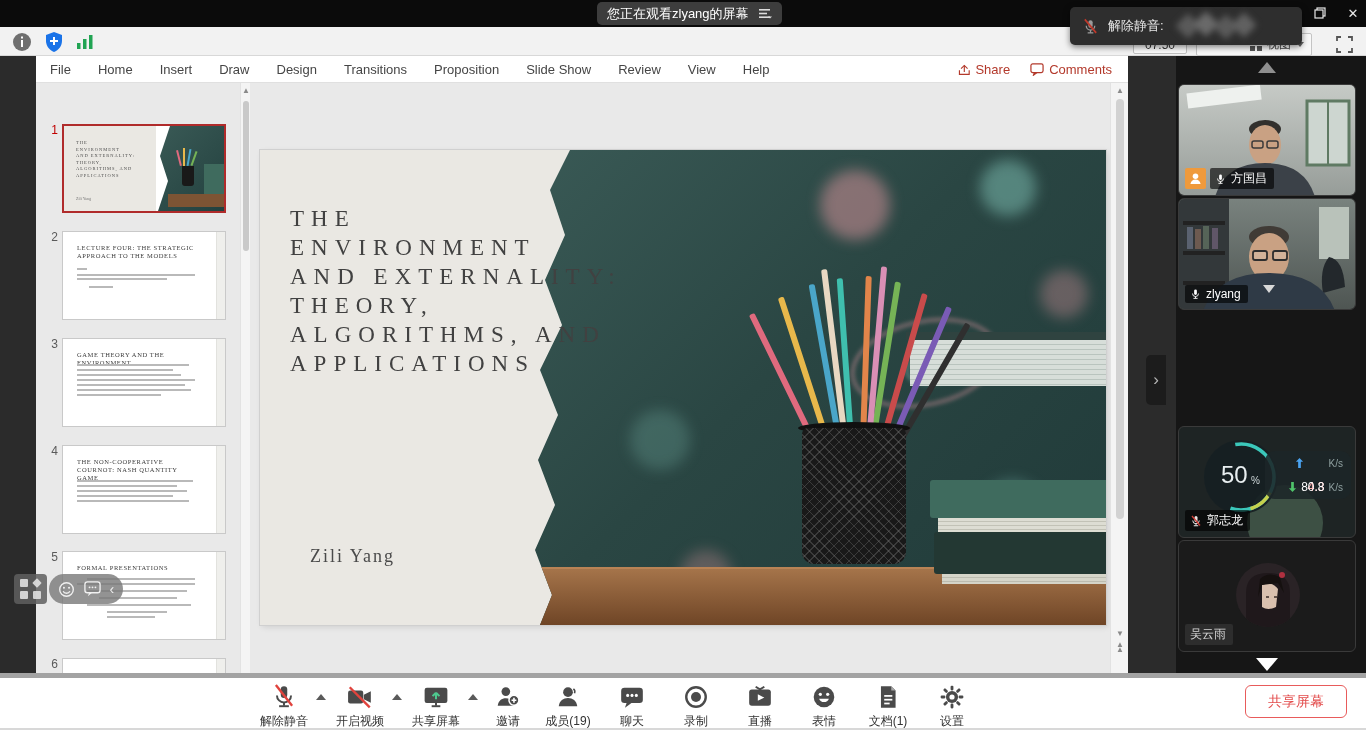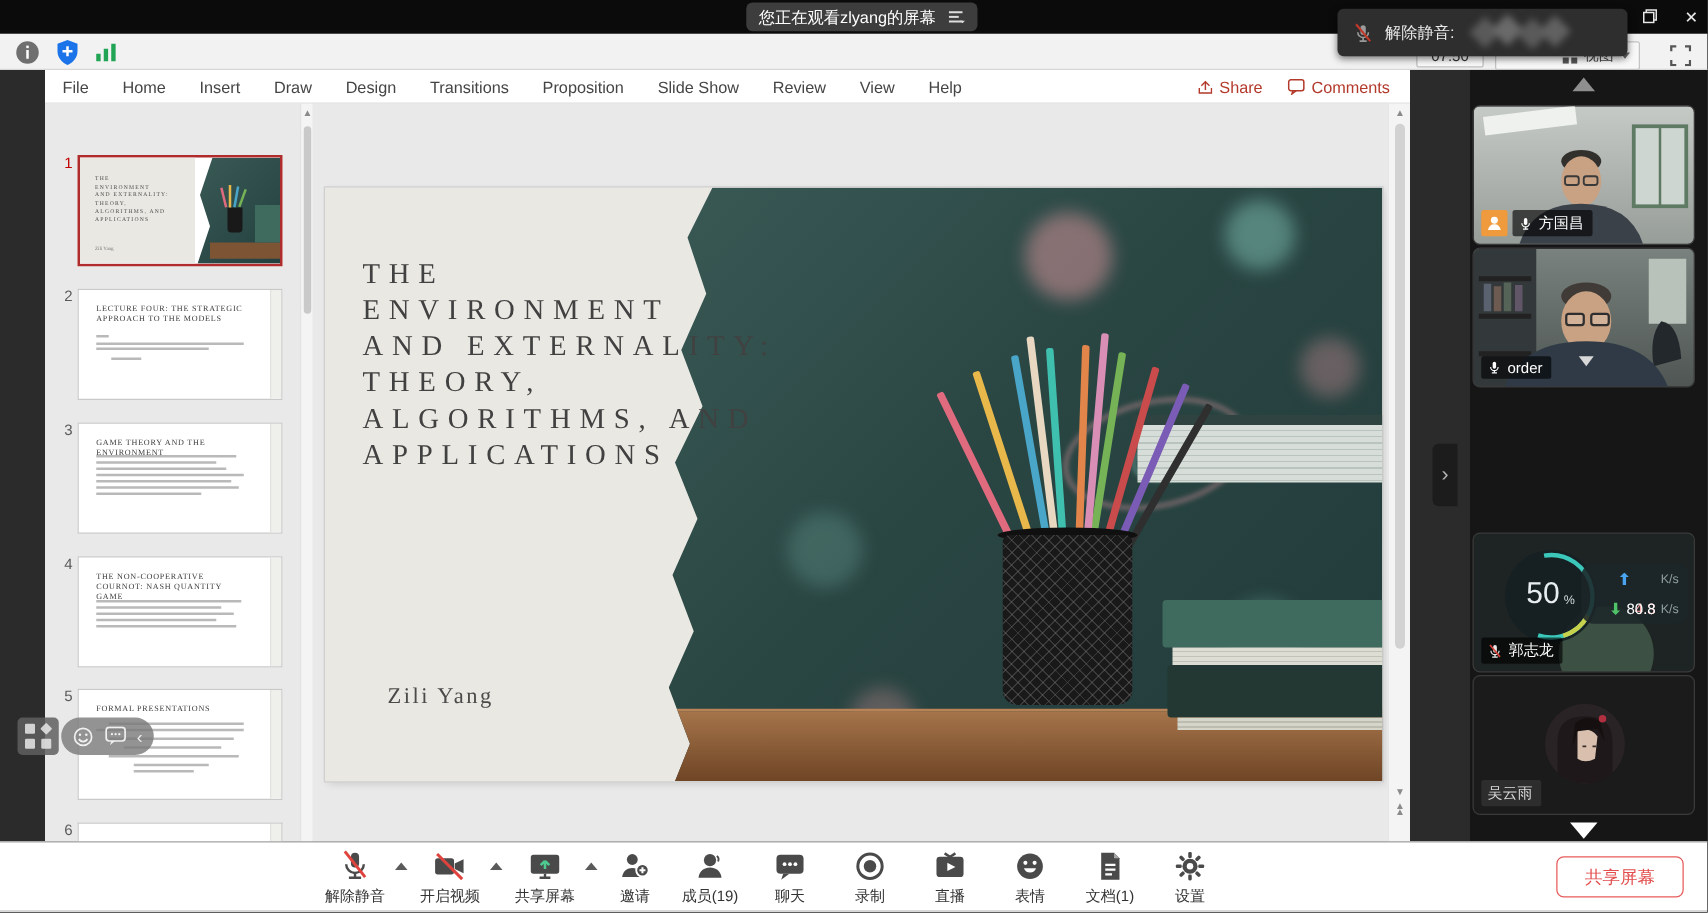--- a/index.html
+++ b/index.html
@@ -103,21 +103,21 @@
   .name-tag { position:absolute; left:6px; bottom:6px; background:rgba(0,0,0,.62); border-radius:2px;
     display:flex; align-items:center; gap:5px; padding:2px 7px 2px 5px; color:#fff; font-size:12px; z-index:5; }
   .host-badge { position:absolute; left:6px; bottom:6px; width:21px; height:21px; background:#ef9a3c; border-radius:2px;
     display:flex; align-items:center; justify-content:center; z-index:5; }
   .scroll-tri-up { left:1258px; top:62px; width:0; height:0; border-left:9px solid transparent;
     border-right:9px solid transparent; border-bottom:11px solid #8f8f8f; }
   .scroll-tri-down { left:1256px; top:658px; width:0; height:0; border-left:11px solid transparent;
     border-right:11px solid transparent; border-top:13px solid #ffffff; z-index:6; }
 
   
-  #bottombar { left:0; top:673px; width:1366px; height:55px; background:#ffffff; border-top:1px solid #a3a3a3; }
+  #bottombar { left:0; top:673px; width:1366px; height:55px; background:#ffffff; border-top:5px solid #a3a3a3; }
   #btm-edge { left:0; top:728px; width:1366px; height:2px; background:#d8d8d8; }
   #tool-row { position:absolute; left:252px; top:6px; display:flex; align-items:flex-start; }
   .tbtn { display:flex; flex-direction:column; align-items:center; gap:3px; width:64px; cursor:default; }
   .tbtn .lbl { font-size:12px; color:#333; white-space:nowrap; }
   .sub-arrow { width:0; height:0; border-left:5px solid transparent; border-right:5px solid transparent;
     border-bottom:6px solid #5a5a5a; margin:10px 2px 0 0; }
   #leave-btn { left:1245px; top:685px; width:102px; height:33px; border:1px solid #e85b5b; border-radius:6px;
     color:#e34d4d; font-size:14px; background:#fff; display:flex; align-items:center; justify-content:center; }
 
   svg { display:block; }
@@ -469,21 +469,21 @@
       <path d="M24 112q14-38 66-38t66 38z" fill="#2f3a46"></path>
       <path d="M84 86l6 8 6-8z" fill="#d8d8d8"></path>
     </svg>
     <span class="name-tag">
       <svg width="11" height="14" viewBox="0 0 24 24">
         <rect x="9" y="2" width="6" height="12" rx="3" fill="#fff"></rect>
         <path d="M5.5 11a6.5 6.5 0 0 0 13 0" fill="none" stroke="#fff" stroke-width="2"></path>
         <line x1="12" y1="17.5" x2="12" y2="21" stroke="#fff" stroke-width="2"></line>
         <line x1="7.5" y1="21.5" x2="16.5" y2="21.5" stroke="#fff" stroke-width="2"></line>
       </svg>
-      <span>order</span>
+      <span>zlyang</span>
     </span>
   </div>
 
 
   <div class="abs tile" style="top:426px;background:#1e2424;">
     <div style="position:absolute;left:68px;top:58px;width:76px;height:76px;border-radius:50%;background:#43584a;opacity:.85;"></div>
     <svg class="abs" style="left:22px;top:10px;" width="80" height="80" viewBox="0 0 80 80">
       <circle cx="40" cy="40" r="37" fill="rgba(22,32,35,.92)"></circle>
       <circle cx="40" cy="40" r="33" fill="none" stroke="#3bc7ba" stroke-width="3.5" stroke-dasharray="120 87.4" transform="rotate(-100 40 40)"></circle>
       <circle cx="40" cy="40" r="33" fill="none" stroke="#c7d14c" stroke-width="3.5" stroke-dasharray="26 181.4" transform="rotate(28 40 40)"></circle>

